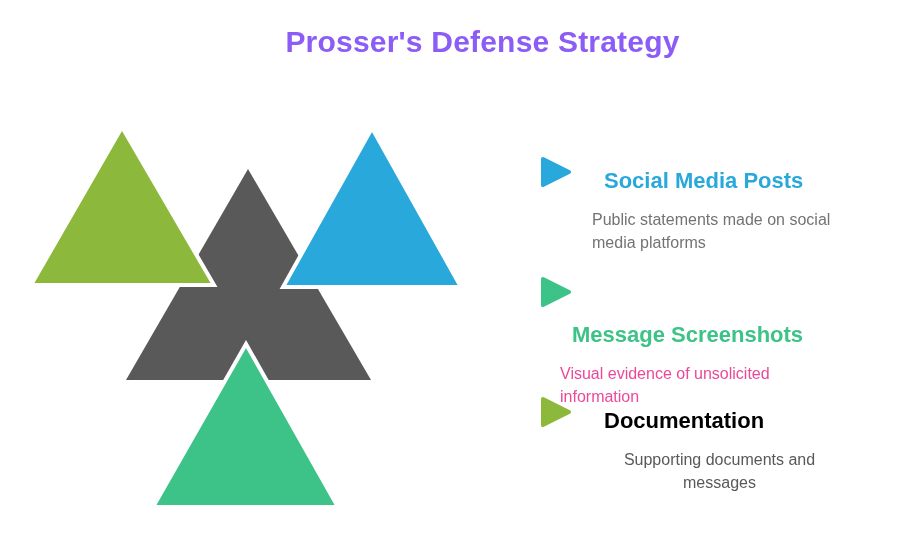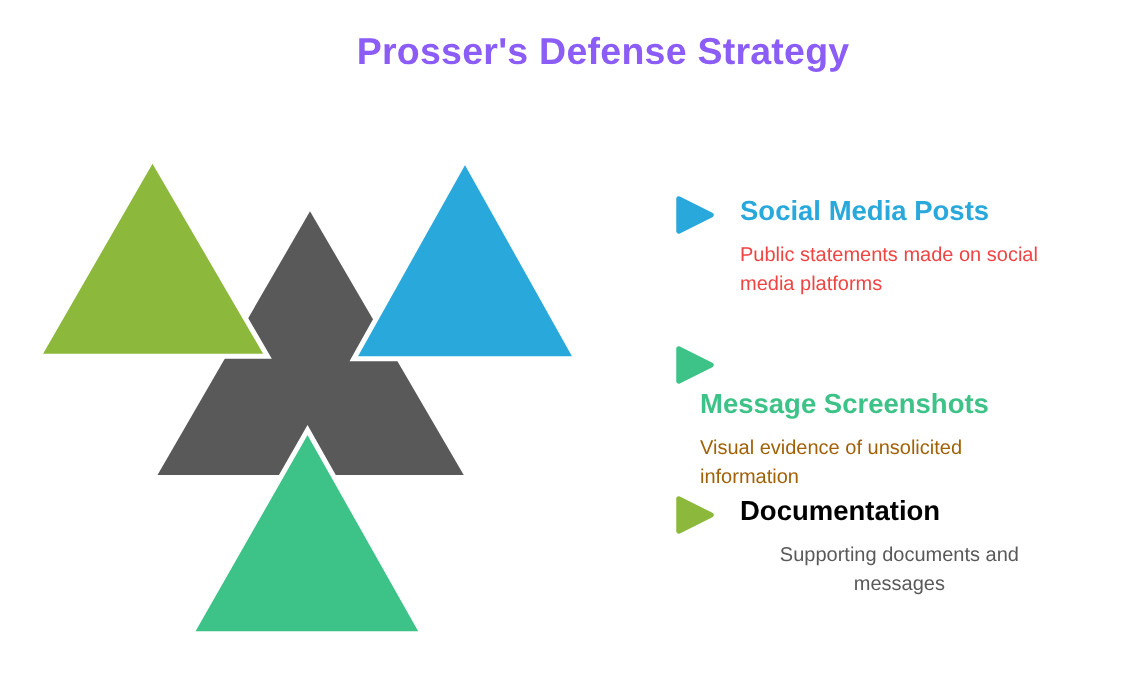--- a/index.html
+++ b/index.html
@@ -48,21 +48,21 @@
   .legend-item.pos-1 { top: 274px; flex-direction: column; }
   .legend-item.pos-2 { top: 394px; }
   .legend-arrow {
     flex: none;
     margin-top: 2px;
   }
   .legend-text {
     margin-left: 20px;
   }
   .legend-label {
-    margin: 0;
+    margin: 12px;
     font-size: 22px;
     line-height: 30px;
     font-weight: bold;
   }
   .legend-desc {
     margin: 9px 0 0 0;
     width: 255px;
     font-size: 16px;
     line-height: 23px;
   }
@@ -86,31 +86,31 @@
   </svg>
 
   <div class="legend">
 
     <div class="legend-item pos-0">
       <svg class="legend-arrow" width="32" height="32" viewBox="0 0 32 32">
         <polygon points="3,3 29,16 3,29" stroke-width="4" stroke-linejoin="round" fill="#29a8db" stroke="#29a8db"></polygon>
       </svg>
       <div class="legend-text">
         <h2 class="legend-label" style="color: rgb(41, 168, 219);">Social Media Posts</h2>
-        <p class="legend-desc" style="color: #ef4444;">Public statements made on social media platforms</p>
+        <p class="legend-desc" style="color: #737373;">Public statements made on social media platforms</p>
       </div>
     </div>
 
     <div class="legend-item pos-1">
       <svg class="legend-arrow" width="32" height="32" viewBox="0 0 32 32">
         <polygon points="3,3 29,16 3,29" stroke-width="4" stroke-linejoin="round" fill="#3dc287" stroke="#3dc287"></polygon>
       </svg>
       <div class="legend-text">
         <h2 class="legend-label" style="color: rgb(61, 194, 135);">Message Screenshots</h2>
-        <p class="legend-desc" style="color: #a16207;">Visual evidence of unsolicited information</p>
+        <p class="legend-desc" style="color: #ec4899;">Visual evidence of unsolicited information</p>
       </div>
     </div>
 
     <div class="legend-item pos-2">
       <svg class="legend-arrow" width="32" height="32" viewBox="0 0 32 32">
         <polygon points="3,3 29,16 3,29" stroke-width="4" stroke-linejoin="round" fill="#8cb83c" stroke="#8cb83c"></polygon>
       </svg>
       <div class="legend-text">
         <h2 class="legend-label" style="color: #000000;">Documentation</h2>
         <p class="legend-desc" style="color: rgb(89, 89, 89); text-align: center;">Supporting documents and messages</p>

